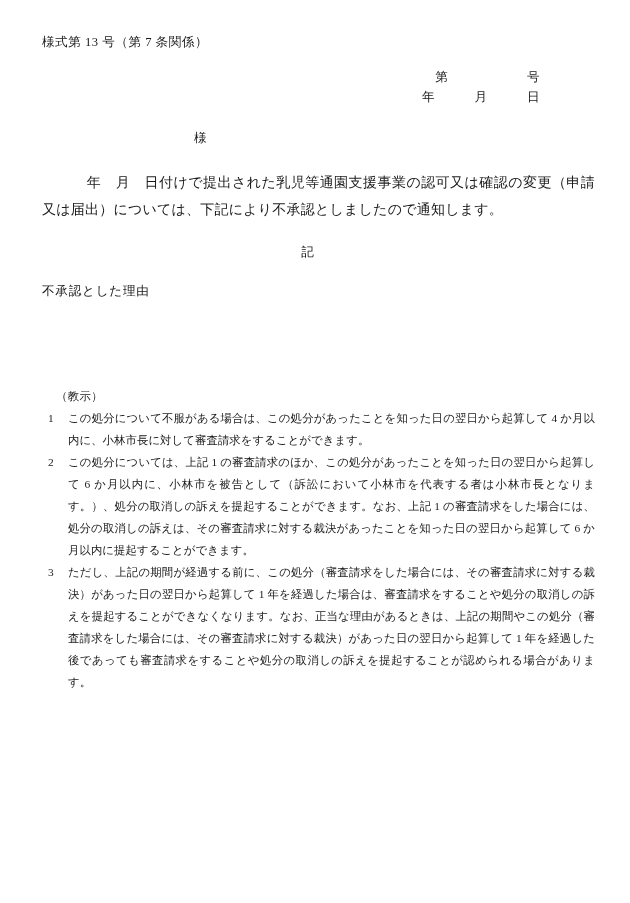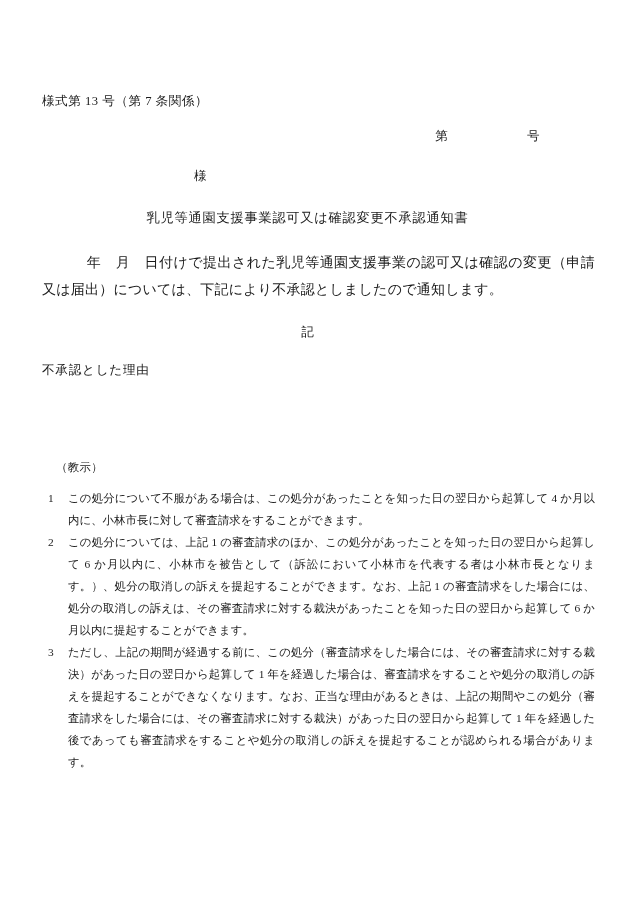--- a/index.html
+++ b/index.html
@@ -14,21 +14,21 @@
     color: #1a1a1a;
     font-size: 12.3px;
     line-height: 1.0;
     -webkit-font-smoothing: antialiased;
   }
   .page {
     position: relative;
     width: 630px;
     height: 903px;
     box-sizing: border-box;
-    padding: 95px 35px 0 42px;
+    padding: 36px 35px 0 42px;
   }
 
   
   .form-no {
     font-size: 12.6px;
     letter-spacing: .04em;
     margin: 0 0 22px 0;
   }
   .doc-fields {
     margin: 8px 55px 0 0;
@@ -87,35 +87,35 @@
   
   .ki {
     margin: 22px 0 0 0;
     text-align: center;
     font-size: 12.6px;
     padding-right: 22px;
   }
 
   
   .reason-heading {
-    margin: 26px 0 7px 0;
+    margin: 26px 0 16px 0;
     font-size: 12.6px;
     letter-spacing: .06em;
   }
   .reason-blank {
     height: 78px;
   }
 
   
   .instructions {
     margin: 0;
     font-size: 11.4px;
   }
   .instr-title {
-    margin: 0 0 14px 14px;
+    margin: 0 0 4px 14px;
     letter-spacing: .03em;
   }
   .instr-item {
     display: flex;
     align-items: flex-start;
     margin-bottom: 0;
   }
   .instr-num {
     flex: 0 0 auto;
     width: 26px;
@@ -134,26 +134,26 @@
 </style>
 </head>
 <body>
 
 <div class="page">
 
   <div class="form-no">様式第 13 号（第 7 条関係）</div>
 
   <div class="doc-fields">
     <div class="field-line">第　　　　　　号</div>
+    <div class="field-line">年　　　月　　　日</div>
   </div>
 
   <div class="addressee">様</div>
 
 
-  <div class="doc-title">乳児等通園支援事業認可又は確認変更不承認通知書</div>
 
   <div class="body-para">年　月　日付けで提出された乳児等通園支援事業の認可又は確認の変更（申請又は届出）については、下記により不承認としましたので通知します。</div>
 
   <div class="ki">記</div>
 
   <div class="reason-heading">不承認とした理由</div>
   <div class="reason-blank"></div>
 
   <div class="instructions">
     <div class="instr-title">（教示）</div>

